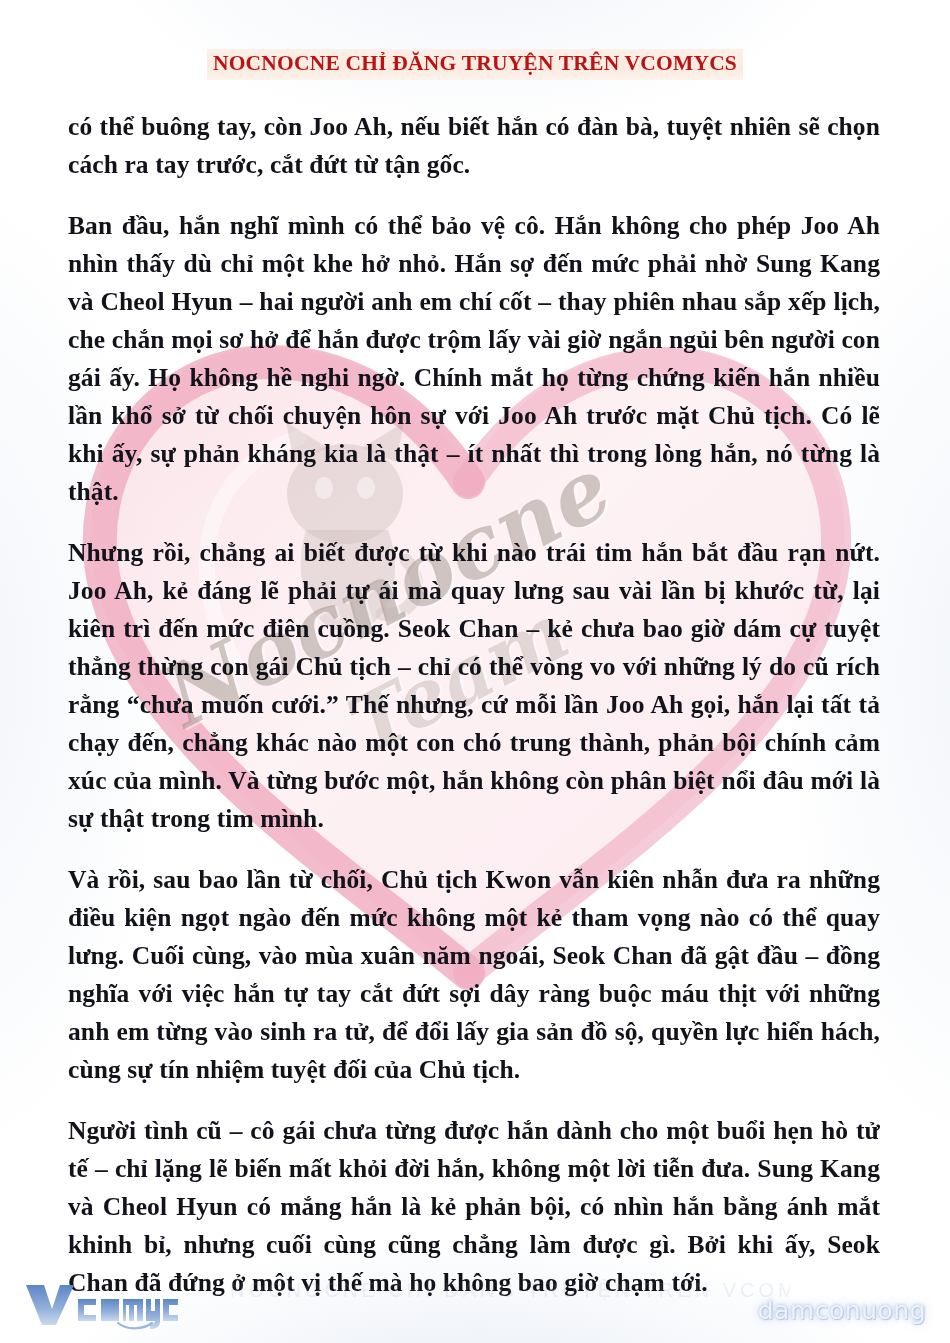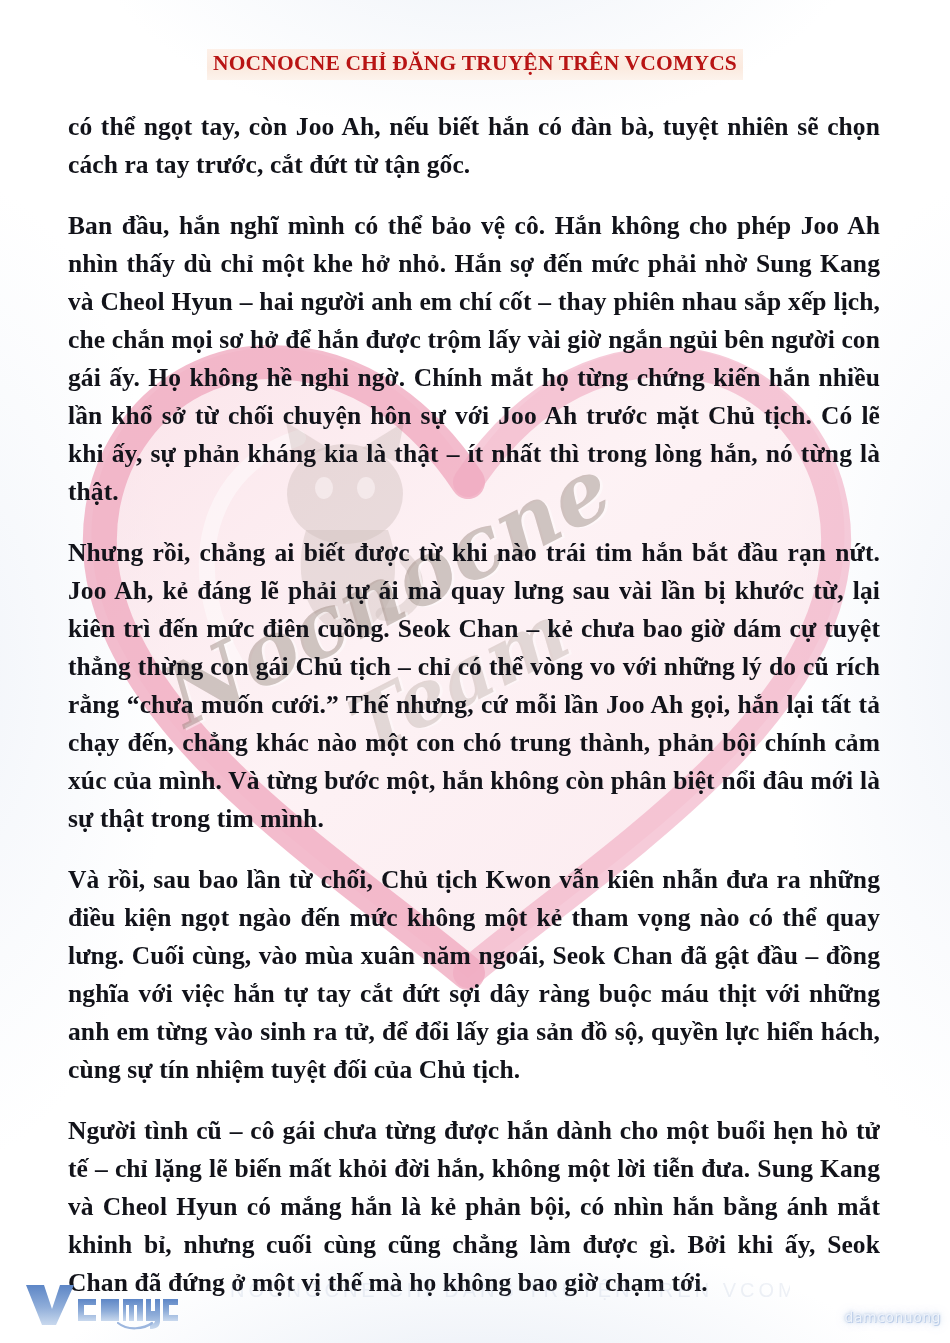--- a/index.html
+++ b/index.html
@@ -153,24 +153,24 @@
     height: 46px;
     font-family: "Liberation Sans", sans-serif;
     font-size: 20px;
     letter-spacing: 4px;
     color: rgba(150,168,200,0.16);
     white-space: nowrap;
     overflow: hidden;
   }
   .footer-watermark {
     position: absolute;
-    right: 1px;
+    right: 16px;
     bottom: 16px;
     font-family: "DejaVu Sans", "Liberation Sans", sans-serif;
-    font-size: 14px;
+    font-size: 25px;
     font-weight: 400;
     letter-spacing: 0.5px;
     color: #eef3fb;
     text-shadow:
        0 0 3px rgba(160,185,220,0.9),
        0 0 8px rgba(150,178,220,0.7),
        1px 1px 0 rgba(190,208,235,0.8);
     padding: 2px 8px;
   }
 </style>
@@ -238,21 +238,21 @@
     </div>
   </div>
 
   <div class="content">
 
     <div class="page-header">
       <span class="header-title">NOCNOCNE CHỈ ĐĂNG TRUYỆN TRÊN VCOMYCS</span>
     </div>
 
     <div class="body-text">
-      <p class="para">có thể ngọt tay, còn Joo Ah, nếu biết hắn có đàn bà, tuyệt nhiên sẽ chọn cách ra tay trước, cắt đứt từ tận gốc.</p>
+      <p class="para">có thể buông tay, còn Joo Ah, nếu biết hắn có đàn bà, tuyệt nhiên sẽ chọn cách ra tay trước, cắt đứt từ tận gốc.</p>
       <p class="para">Ban đầu, hắn nghĩ mình có thể bảo vệ cô. Hắn không cho phép Joo Ah nhìn thấy dù chỉ một khe hở nhỏ. Hắn sợ đến mức phải nhờ Sung Kang và Cheol Hyun – hai người anh em chí cốt – thay phiên nhau sắp xếp lịch, che chắn mọi sơ hở để hắn được trộm lấy vài giờ ngắn ngủi bên người con gái ấy. Họ không hề nghi ngờ. Chính mắt họ từng chứng kiến hắn nhiều lần khổ sở từ chối chuyện hôn sự với Joo Ah trước mặt Chủ tịch. Có lẽ khi ấy, sự phản kháng kia là thật – ít nhất thì trong lòng hắn, nó từng là thật.</p>
       <p class="para">Nhưng rồi, chẳng ai biết được từ khi nào trái tim hắn bắt đầu rạn nứt. Joo Ah, kẻ đáng lẽ phải tự ái mà quay lưng sau vài lần bị khước từ, lại kiên trì đến mức điên cuồng. Seok Chan – kẻ chưa bao giờ dám cự tuyệt thẳng thừng con gái Chủ tịch – chỉ có thể vòng vo với những lý do cũ rích rằng “chưa muốn cưới.” Thế nhưng, cứ mỗi lần Joo Ah gọi, hắn lại tất tả chạy đến, chẳng khác nào một con chó trung thành, phản bội chính cảm xúc của mình. Và từng bước một, hắn không còn phân biệt nổi đâu mới là sự thật trong tim mình.</p>
       <p class="para">Và rồi, sau bao lần từ chối, Chủ tịch Kwon vẫn kiên nhẫn đưa ra những điều kiện ngọt ngào đến mức không một kẻ tham vọng nào có thể quay lưng. Cuối cùng, vào mùa xuân năm ngoái, Seok Chan đã gật đầu – đồng nghĩa với việc hắn tự tay cắt đứt sợi dây ràng buộc máu thịt với những anh em từng vào sinh ra tử, để đổi lấy gia sản đồ sộ, quyền lực hiển hách, cùng sự tín nhiệm tuyệt đối của Chủ tịch.</p>
       <p class="para">Người tình cũ – cô gái chưa từng được hắn dành cho một buổi hẹn hò tử tế – chỉ lặng lẽ biến mất khỏi đời hắn, không một lời tiễn đưa. Sung Kang và Cheol Hyun có mắng hắn là kẻ phản bội, có nhìn hắn bằng ánh mắt khinh bỉ, nhưng cuối cùng cũng chẳng làm được gì. Bởi khi ấy, Seok Chan đã đứng ở một vị thế mà họ không bao giờ chạm tới.</p>
     </div>
   </div>
 
   <div class="footer">
 
     <div class="footer-ghost">NOCNOCNE CHỈ ĐĂNG TRUYỆN TRÊN VCOMYCS</div>

